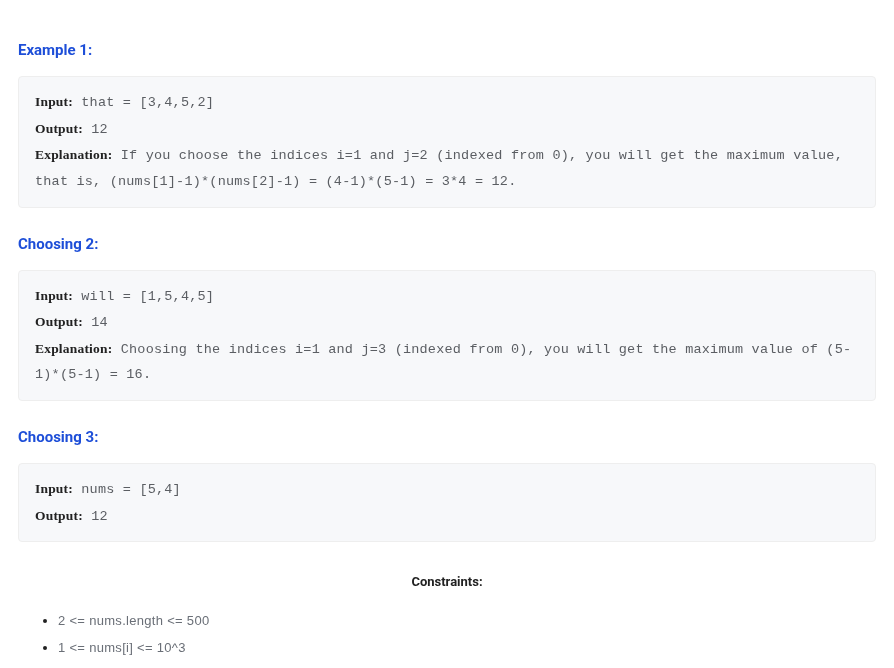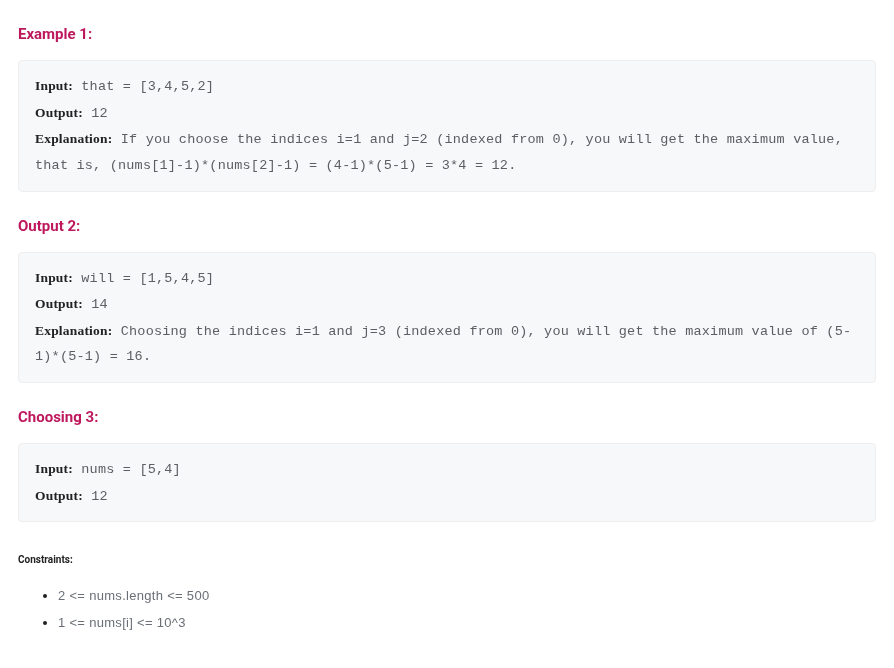--- a/index.html
+++ b/index.html
@@ -12,23 +12,23 @@
     background: #ffffff;
     color: #222222;
     padding: 14px 18px;
     width: 894px;
     font-size: 14px;
     line-height: 1.6;
   }
   .example-heading {
     font-weight: 700;
     font-size: 15px;
-    color: #be185d;
+    color: #1d4ed8;
     margin-bottom: 14px;
-    margin-top: 8px;
+    margin-top: 24px;
   }
   .code-block {
     background: #f7f8fa;
     border: 1px solid #eeeeee;
     border-radius: 4px;
     padding: 12px 16px;
     margin-bottom: 22px;
     font-family: "SFMono-Regular", Consolas, "Liberation Mono", Menlo, Courier, monospace;
     font-size: 13.5px;
     color: #5b5e63;
@@ -37,24 +37,25 @@
     white-space: pre-wrap;
     word-wrap: break-word;
   }
   .code-block .label {
     font-weight: 700;
     color: #222222;
     font-family: Liberation Serif, serif;
   }
   .constraints-heading {
     font-weight: 700;
-    font-size: 10px;
+    font-size: 13px;
     color: #222222;
     margin-top: 30px;
     margin-bottom: 16px;
+    text-align: center;
   }
   ul.constraints-list {
     list-style: disc;
     padding-left: 40px;
   }
   ul.constraints-list li {
     margin-bottom: 4px;
     color: #222222;
   }
   .code-inline {
@@ -65,21 +66,21 @@
   }
 </style>
 </head>
 <body>
 
 <div class="example-heading">Example 1:</div>
 <div class="code-block"><span class="label">Input:</span><span> that = [3,4,5,2]</span>
 <span class="label">Output:</span><span> 12</span>
 <span class="label">Explanation:</span><span> If you choose the indices i=1 and j=2 (indexed from 0), you will get the maximum value, that is, (nums[1]-1)*(nums[2]-1) = (4-1)*(5-1) = 3*4 = 12.</span></div>
 
-<div class="example-heading">Output 2:</div>
+<div class="example-heading">Choosing 2:</div>
 <div class="code-block"><span class="label">Input:</span><span> will = [1,5,4,5]</span>
 <span class="label">Output:</span><span> 14</span>
 <span class="label">Explanation:</span><span> Choosing the indices i=1 and j=3 (indexed from 0), you will get the maximum value of (5-1)*(5-1) = 16.</span></div>
 
 <div class="example-heading">Choosing 3:</div>
 <div class="code-block"><span class="label">Input:</span><span> nums = [5,4]</span>
 <span class="label">Output:</span><span> 12</span></div>
 
 <div class="constraints-heading">Constraints:</div>
 <ul class="constraints-list">

